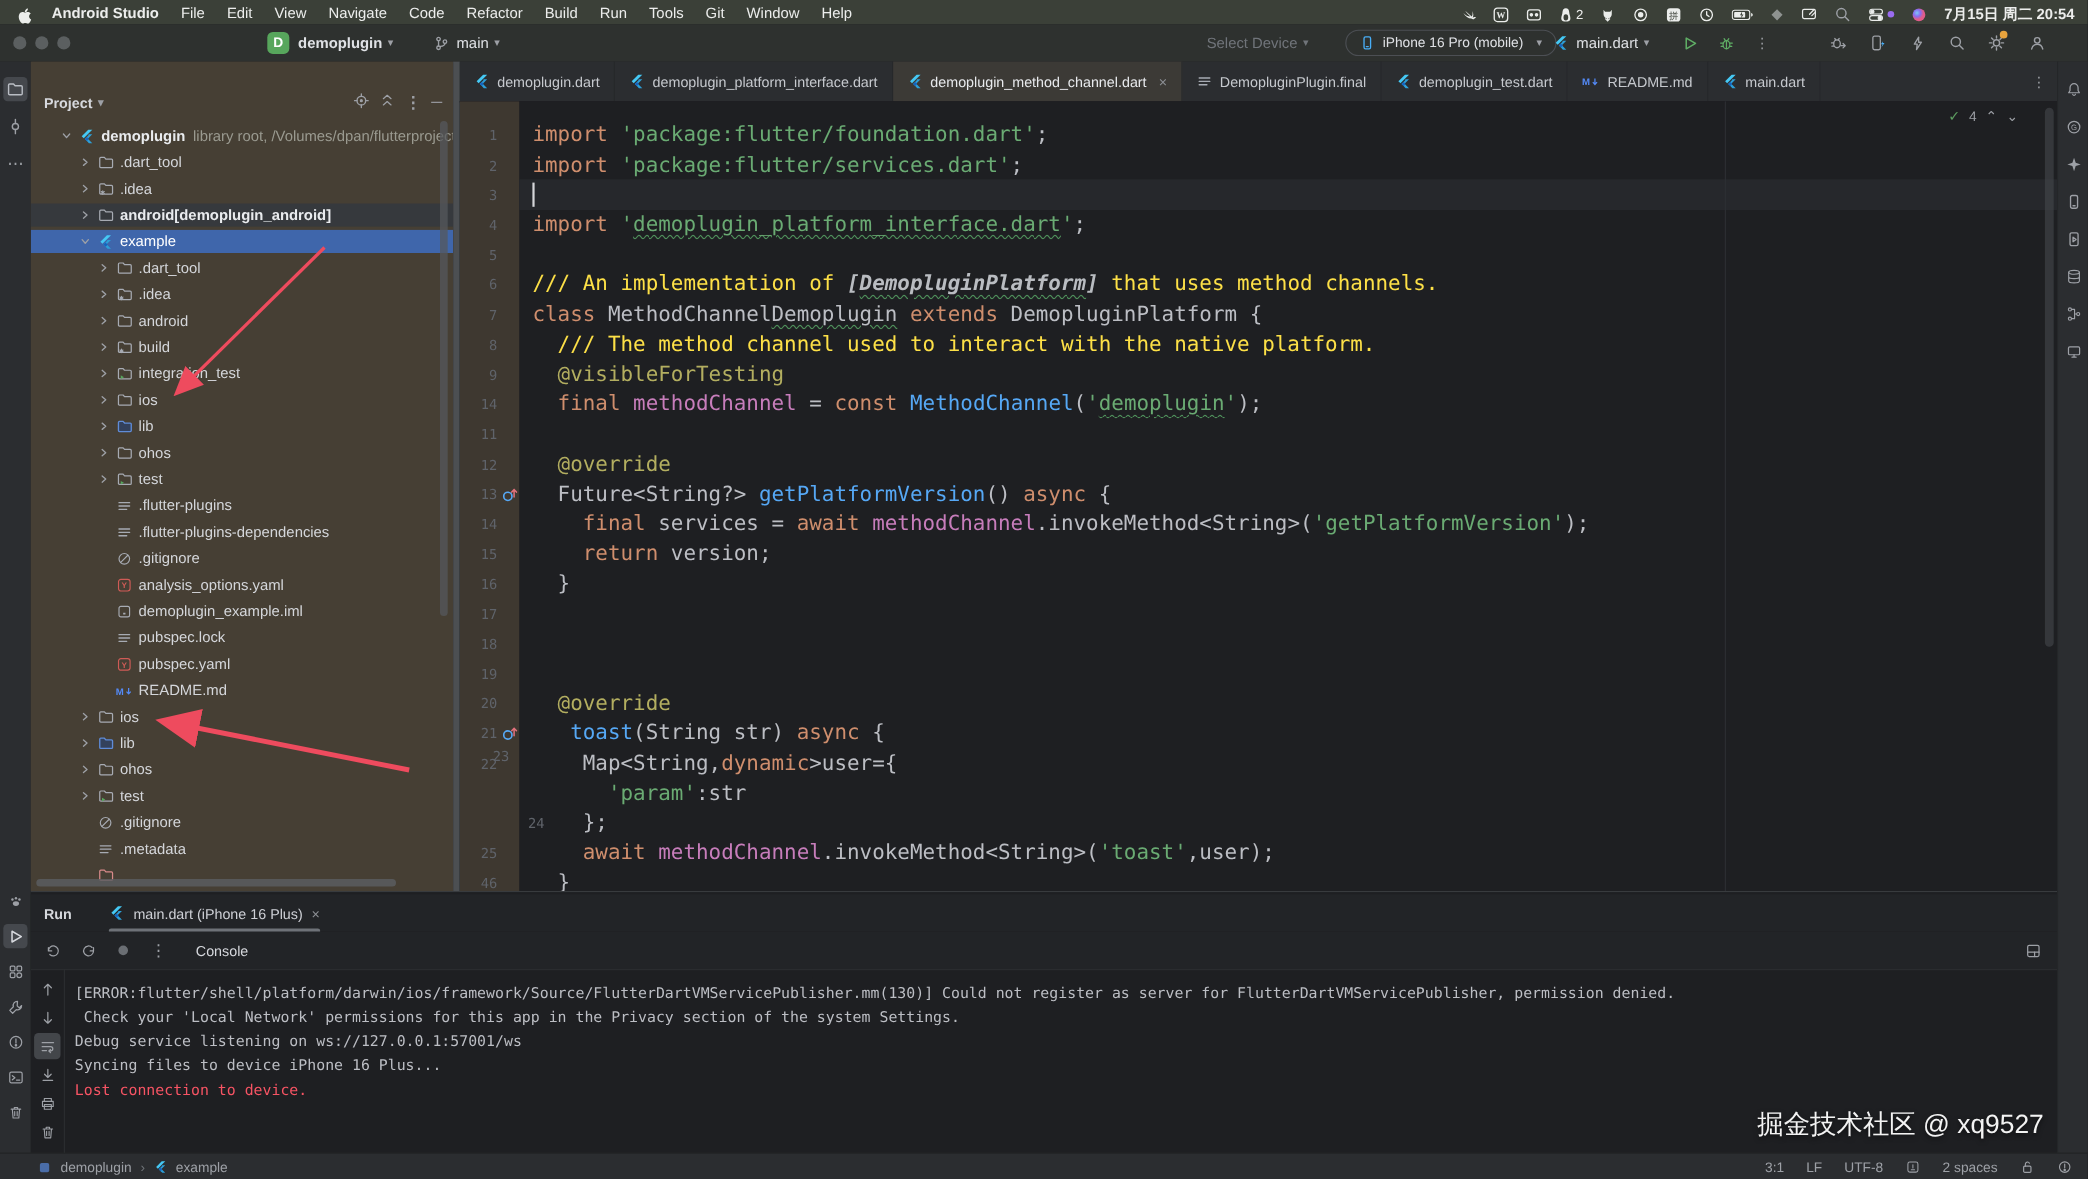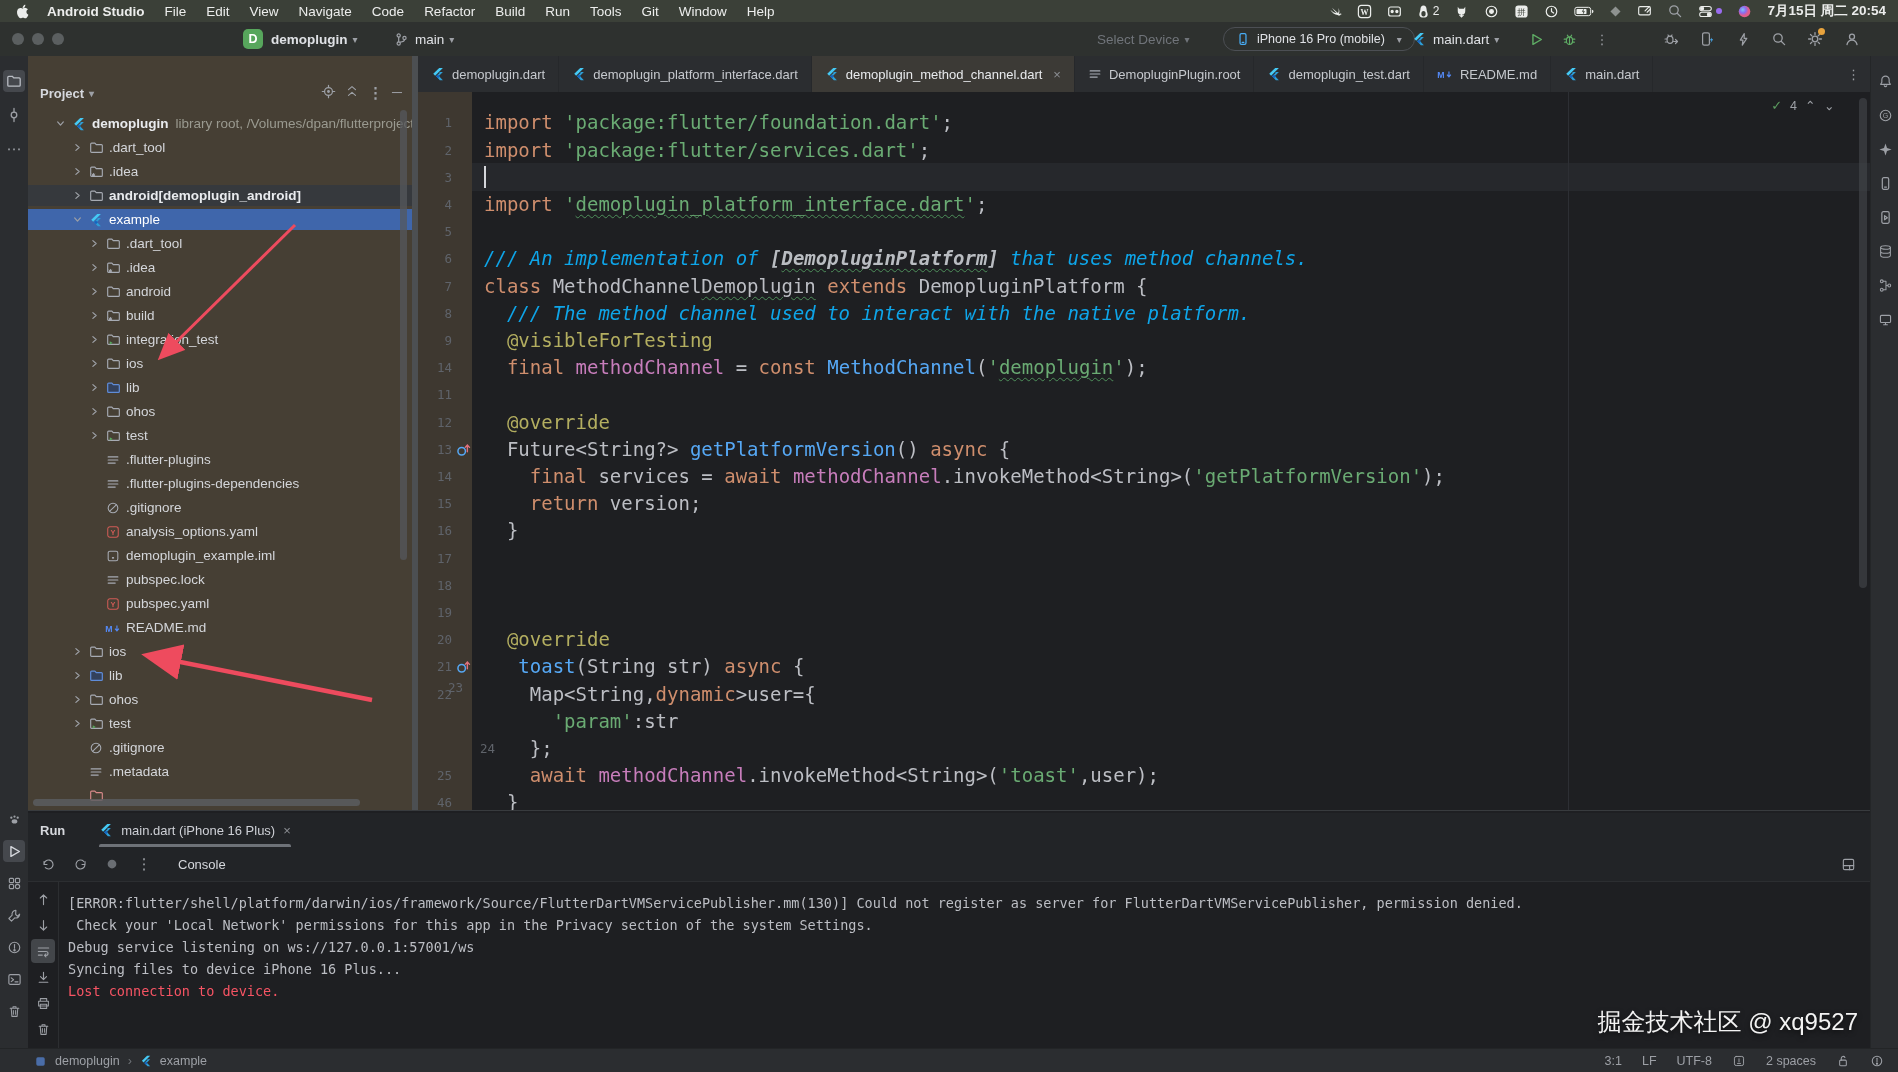--- a/index.html
+++ b/index.html
@@ -4,21 +4,21 @@
 <style>
   html,body{margin:0;padding:0;background:#1e1f22;}
   body{width:1898px;height:1072px;position:relative;overflow:hidden;
        font-family:"Liberation Sans",sans-serif;color:#ced0d6;font-size:13px;
        -webkit-font-smoothing:antialiased;}
   .abs{position:absolute;}
   svg{display:block;}
 
   
   #menubar{left:0;top:0;width:1898px;height:22px;background:#3b4038;color:#ecedec;
-           font-size:13.5px;display:flex;align-items:center;}
+           font-size:13.5px;display:flex;align-items:flex-end;}
   #menu-items{display:flex;align-items:center;height:100%;}
   .menu-item{padding:0 10px;white-space:nowrap;}
   .menu-item.app{font-weight:bold;}
   #apple{padding:0 8px 0 16px;}
   #menu-status{margin-left:auto;display:flex;align-items:center;gap:15px;padding-right:12px;}
   .mstat{display:flex;align-items:center;gap:3px;color:#ecedec;}
   .mstat .badge{font-size:12px;}
   #menu-clock{font-size:13.5px;font-weight:600;white-space:nowrap;}
   .cc-dot{width:6px;height:6px;border-radius:50%;background:#9a6cf0;}
 
@@ -75,21 +75,21 @@
   #gutter-bg{position:absolute;left:0;top:0;width:54px;height:718px;background:#3e3830;}
   #cursor-line{position:absolute;left:54px;top:71.4px;width:1398px;height:27.2px;background:#26282c;}
   #caret{position:absolute;left:66px;top:74px;width:1.5px;height:22px;background:#d4d6da;}
   .lnum{position:absolute;left:0;width:34px;text-align:right;color:#5f636a;font-size:12.5px;
         line-height:27.2px;font-family:"DejaVu Sans Mono",monospace;}
   .gico{position:absolute;left:38px;width:15px;height:15px;}
   .code-line{position:absolute;left:66px;height:27.2px;line-height:27.2px;white-space:pre;
              font-family:"DejaVu Sans Mono",monospace;font-size:19px;color:#bcbec4;}
   .tk-kw{color:#cf8e6d;}
   .tk-str{color:#6aab73;}
-  .tk-cmt{color:#0ea5e9;font-style:italic;}
+  .tk-cmt{color:#fde047;}
   .tk-cmtref{color:#b9bcc1;font-style:italic;font-weight:bold;}
   .tk-ann{color:#b3ae60;}
   .tk-fld{color:#c77dbb;}
   .tk-fn{color:#56a8f5;}
   .tk-def{color:#bcbec4;}
   .tk-u{text-decoration:underline;text-decoration-style:wavy;text-decoration-color:#4e8f5a;
         text-underline-offset:3px;text-decoration-thickness:1px;}
   #wrap-guide{position:absolute;left:1150px;top:0;width:1px;height:718px;background:#2d2f34;}
   #inspect-widget{position:absolute;right:36px;top:6px;display:flex;align-items:center;gap:8px;
                   color:#9da0a6;font-size:12.5px;}
@@ -920,21 +920,21 @@
       <span class="close">×</span>
     </div>
     <div class="etab">
       <span>
         <svg width="14" height="14" viewBox="0 0 16 16" fill="none" stroke="#a7abb3" stroke-width="1.4" stroke-linecap="round" stroke-linejoin="round">
           <line x1="2.5" y1="4.5" x2="13.5" y2="4.5"></line>
           <line x1="2.5" y1="8" x2="13.5" y2="8"></line>
           <line x1="2.5" y1="11.5" x2="10.5" y2="11.5"></line>
         </svg>
       </span>
-      <span>DemopluginPlugin.root</span>
+      <span>DemopluginPlugin.final</span>
     </div>
     <div class="etab">
       <span>
         <svg width="14" height="14" viewBox="0 0 16 16">
           <path d="M9.4 1 2.6 7.8l2.1 2.1L13.6 1z" fill="#45c9f5"></path>
           <path d="M9.5 7 5.8 10.7l2.2 2.2 2.1 2.1h3.5L9 10.4l4.6-4.6H9.9z" fill="#2d9fd8"></path>
           <path d="M5.8 10.7l2.2 2.2 2.1-2.1-2.1-2.2z" fill="#1565c0"></path>
         </svg>
       </span>
       <span>demoplugin_test.dart</span>

